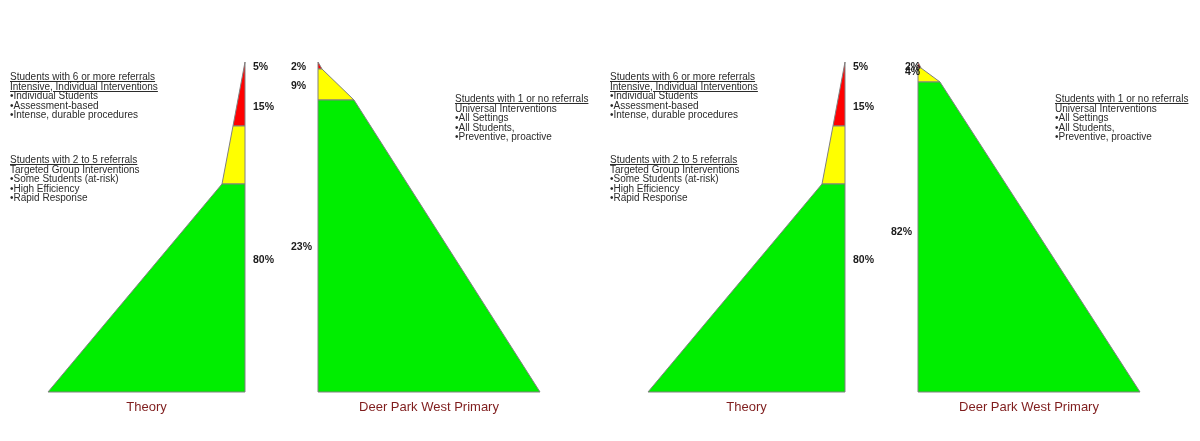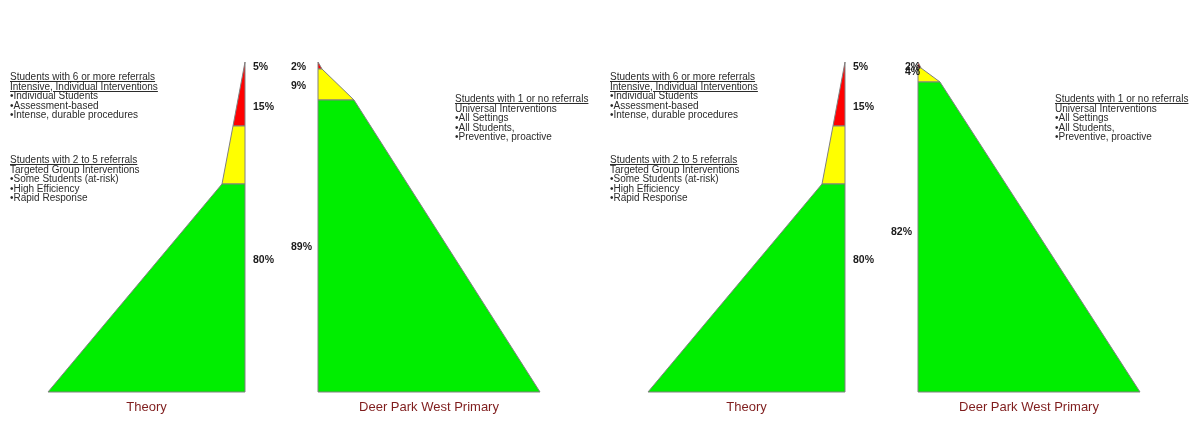--- a/index.html
+++ b/index.html
@@ -131,21 +131,21 @@
 
     <div class="tri-wrap" style="left:316px; top:60px;">
       <svg width="226" height="334" viewBox="0 0 226 334" xmlns="http://www.w3.org/2000/svg">
         <polygon points="2,2 2,9 6,9" fill="#ff0000" stroke="#808080" stroke-width="1"></polygon>
         <polygon points="2,9 2,40 38,40 6,9" fill="#ffff00" stroke="#808080" stroke-width="1"></polygon>
         <polygon points="2,40 2,332 224,332 38,40" fill="#00ee00" stroke="#808080" stroke-width="1"></polygon>
       </svg>
     </div>
     <div class="pct" style="left:291px; top:60px;">2%</div>
     <div class="pct" style="left:291px; top:79px;">9%</div>
-    <div class="pct" style="left:291px; top:240px;">89%</div>
+    <div class="pct" style="left:291px; top:240px;">23%</div>
     <div class="base-label" style="left:316px; top:399px; width:226px;">Deer Park West Primary</div>
   </div>
 
   <div class="panel">
 
 
     <div class="textblock block-left-top">
       <span class="hdr sub">Students with 6 or more referrals</span>
       <span class="hdr sub">Intensive, Individual Interventions</span>
       <span class="bullet">•Individual Students</span>

